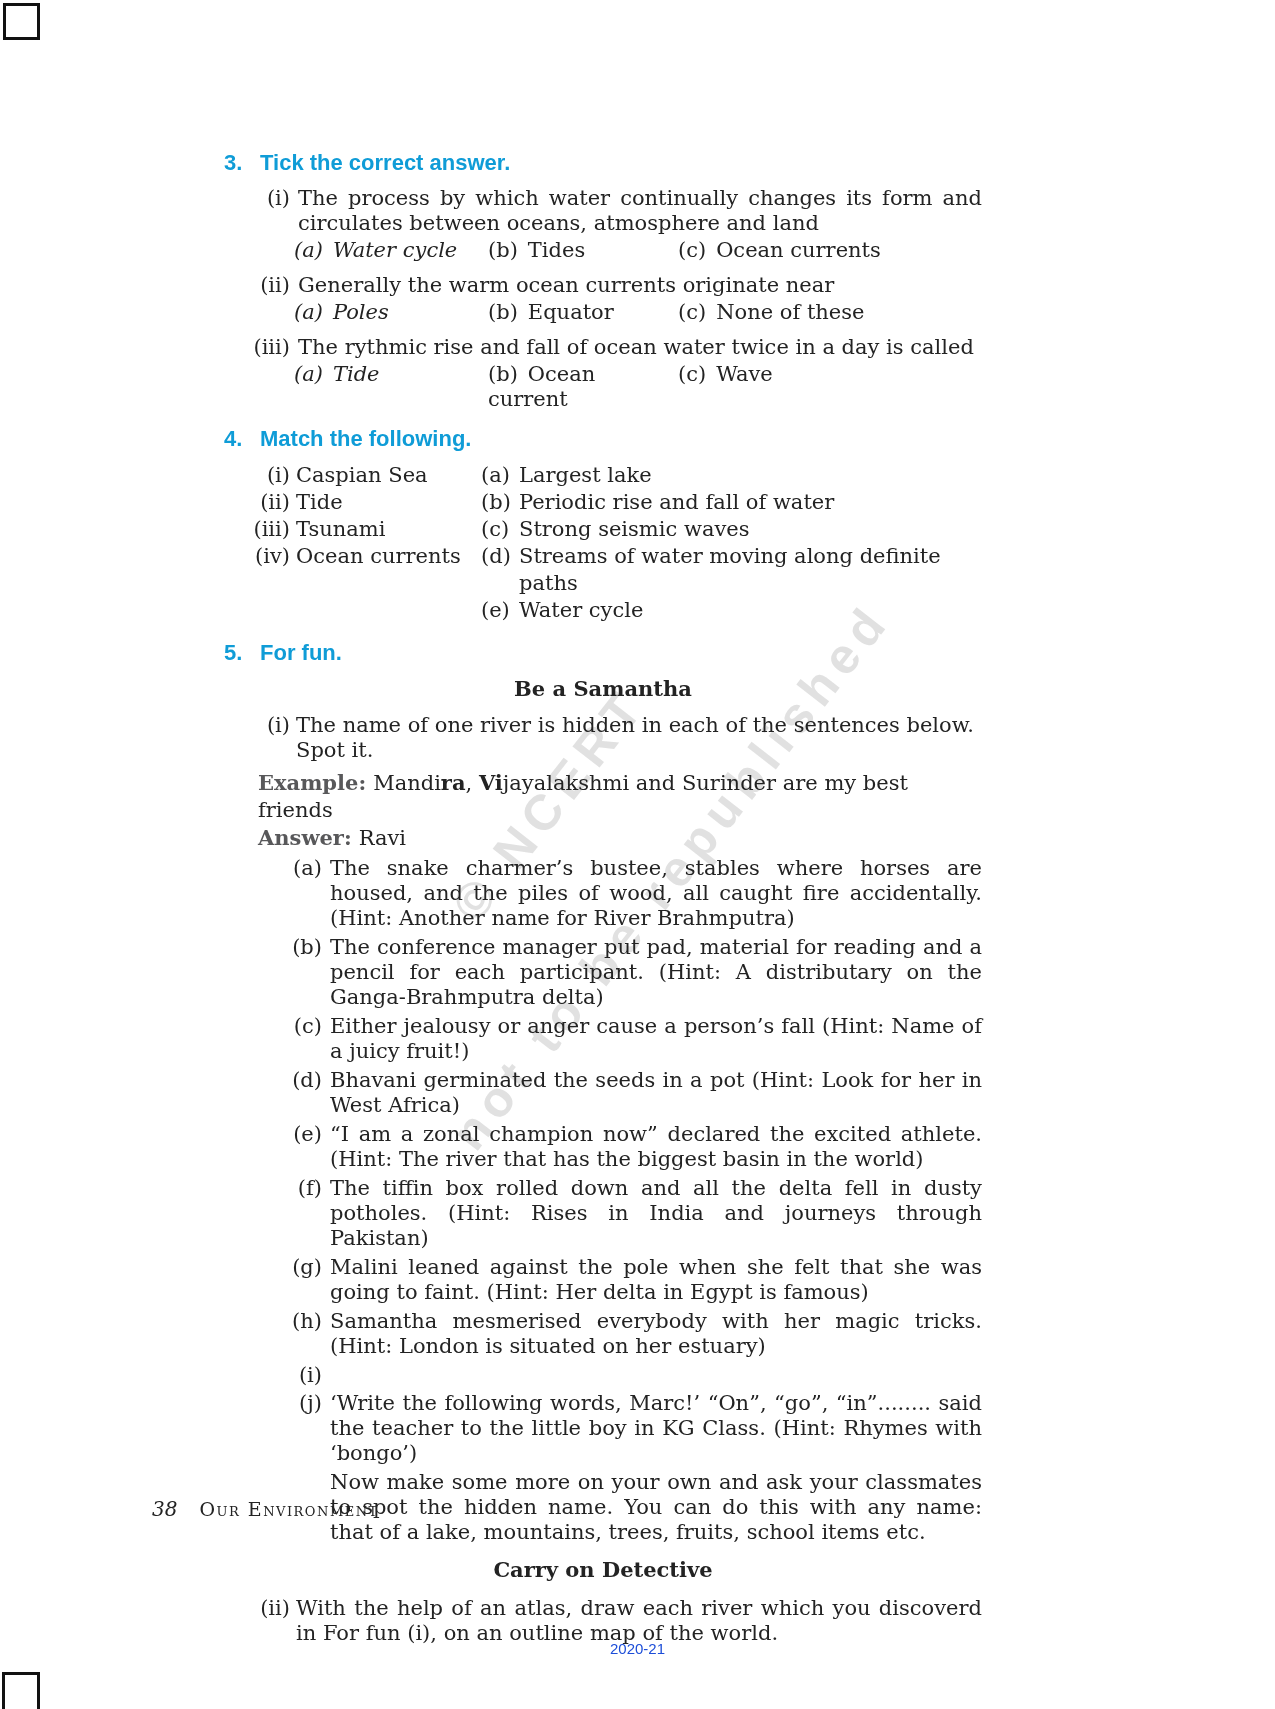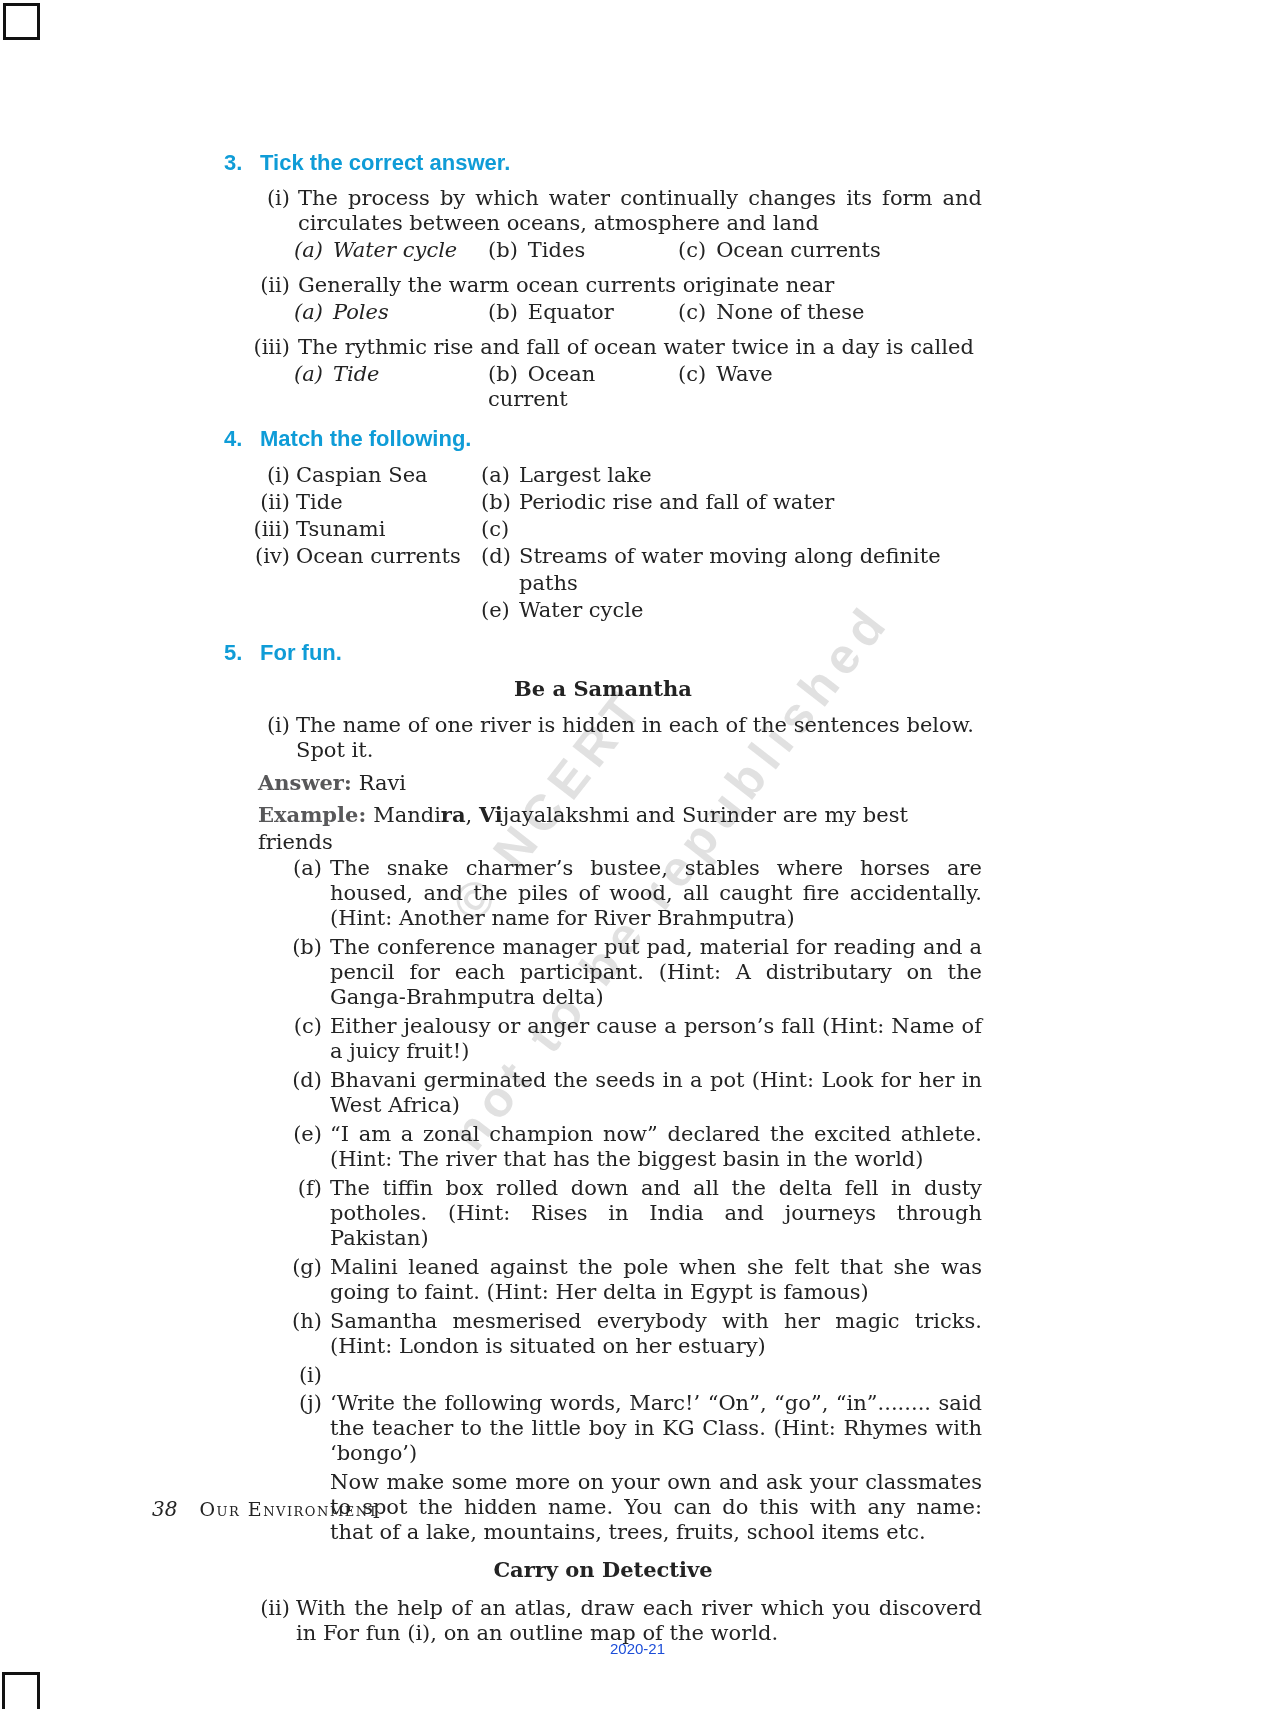--- a/index.html
+++ b/index.html
@@ -127,20 +127,21 @@
     <div class="match-row">
       <span class="m-left-label">(ii)</span>
       <span class="m-left-text">Tide</span>
       <span class="m-right-label">(b)</span>
       <span class="m-right-text">Periodic rise and fall of water</span>
     </div>
     <div class="match-row">
       <span class="m-left-label">(iii)</span>
       <span class="m-left-text">Tsunami</span>
       <span class="m-right-label">(c)</span>
+      <span class="m-right-text">Strong seismic waves</span>
     </div>
     <div class="match-row">
       <span class="m-left-label">(iv)</span>
       <span class="m-left-text">Ocean currents</span>
       <span class="m-right-label">(d)</span>
       <span class="m-right-text">Streams of water moving along definite paths</span>
     </div>
     <div class="match-row">
       <span class="m-left-label"></span>
       <span class="m-left-text"></span>
@@ -154,26 +155,26 @@
     <span>For fun.</span>
   </div>
 
   <div class="det-head">Be a Samantha</div>
 
   <div class="intro">
     <span class="intro-label">(i)</span>
     <span class="intro-text">The name of one river is hidden in each of the sentences below. Spot it.</span>
   </div>
 
+  <div class="ex-line">
+    <span class="lbl">Example:</span><span>Mandi</span><b>ra</b><span>, </span><b>Vi</b><span>jayalakshmi and Surinder are my best friends</span>
+  </div>
+
   <div class="ex-line ans-line">
     <span class="lbl">Answer:</span><span>Ravi</span>
-  </div>
-
-  <div class="ex-line">
-    <span class="lbl">Example:</span><span>Mandi</span><b>ra</b><span>, </span><b>Vi</b><span>jayalakshmi and Surinder are my best friends</span>
   </div>
 
   <div class="det-item">
     <span class="d-label">(a)</span>
     <div class="d-text">The snake charmer’s bustee, stables where horses are housed, and the piles of wood, all caught fire accidentally. (Hint: Another name for River Brahmputra)</div>
   </div>
   <div class="det-item">
     <span class="d-label">(b)</span>
     <div class="d-text">The conference manager put pad, material for reading and a pencil for each participant. (Hint: A distributary on the Ganga-Brahmputra delta)</div>
   </div>

